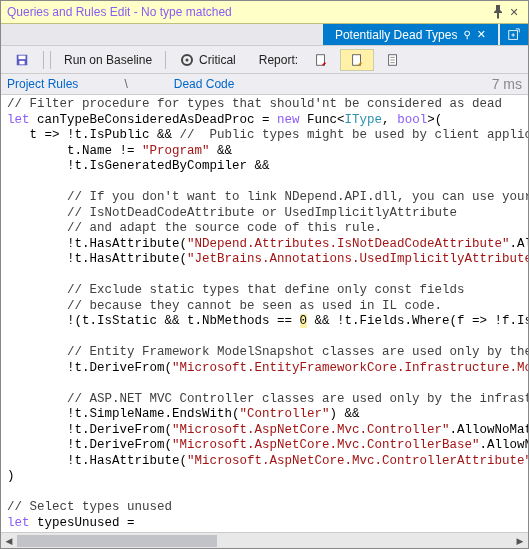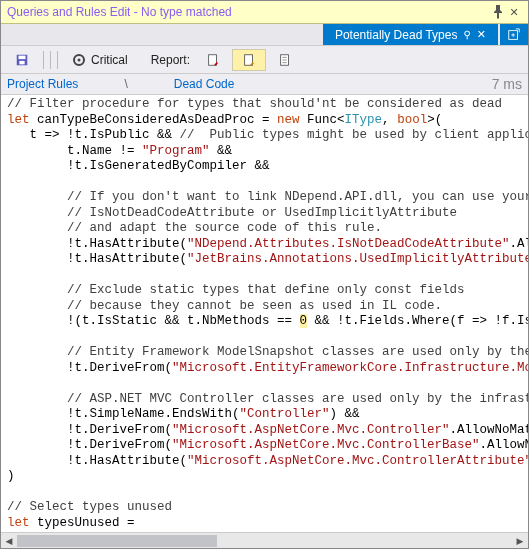--- a/index.html
+++ b/index.html
@@ -100,21 +100,21 @@
   }
   .code {
     font-family: Consolas, "Courier New", monospace;
     font-size: 12.5px;
     line-height: 15.5px;
     white-space: pre;
     color: #000;
     padding: 2px 4px 2px 6px;
   }
   .c-comment { color: #404040; }
-  .c-kw      { color: #c2410c; }
+  .c-kw      { color: #8b5cf6; }
   .c-type    { color: #2b91af; }
   .c-str     { color: #a31515; }
   .c-num-hl  { background: #fff2a8; }
   .scroll-h {
     height: 16px;
     background: #e8e8e8;
     border-top: 1px solid #ccc;
     display: flex;
     align-items: center;
   }
@@ -159,20 +159,23 @@
     <span class="tb-icon">
       <svg viewBox="0 0 16 16">
           <rect x="2" y="2" width="12" height="12" fill="#5a5ac0"></rect>
           <rect x="4" y="3" width="8" height="4" fill="#fff"></rect>
           <rect x="5" y="9" width="6" height="4" fill="#fff"></rect>
         </svg>
     </span>
   </button>
   <div class="tb-sep"></div>
   <div class="tb-sep"></div>
+  <button class="tb-btn">
+    <span class="tb-label">Run on Baseline</span>
+  </button>
   <div class="tb-sep"></div>
   <button class="tb-btn">
     <span class="tb-icon">
       <svg viewBox="0 0 16 16">
           <circle cx="8" cy="8" r="5" fill="none" stroke="#444" stroke-width="2"></circle>
           <circle cx="8" cy="8" r="1.5" fill="#444"></circle>
         </svg>
     </span>
     <span class="tb-label">Critical</span>
   </button>

